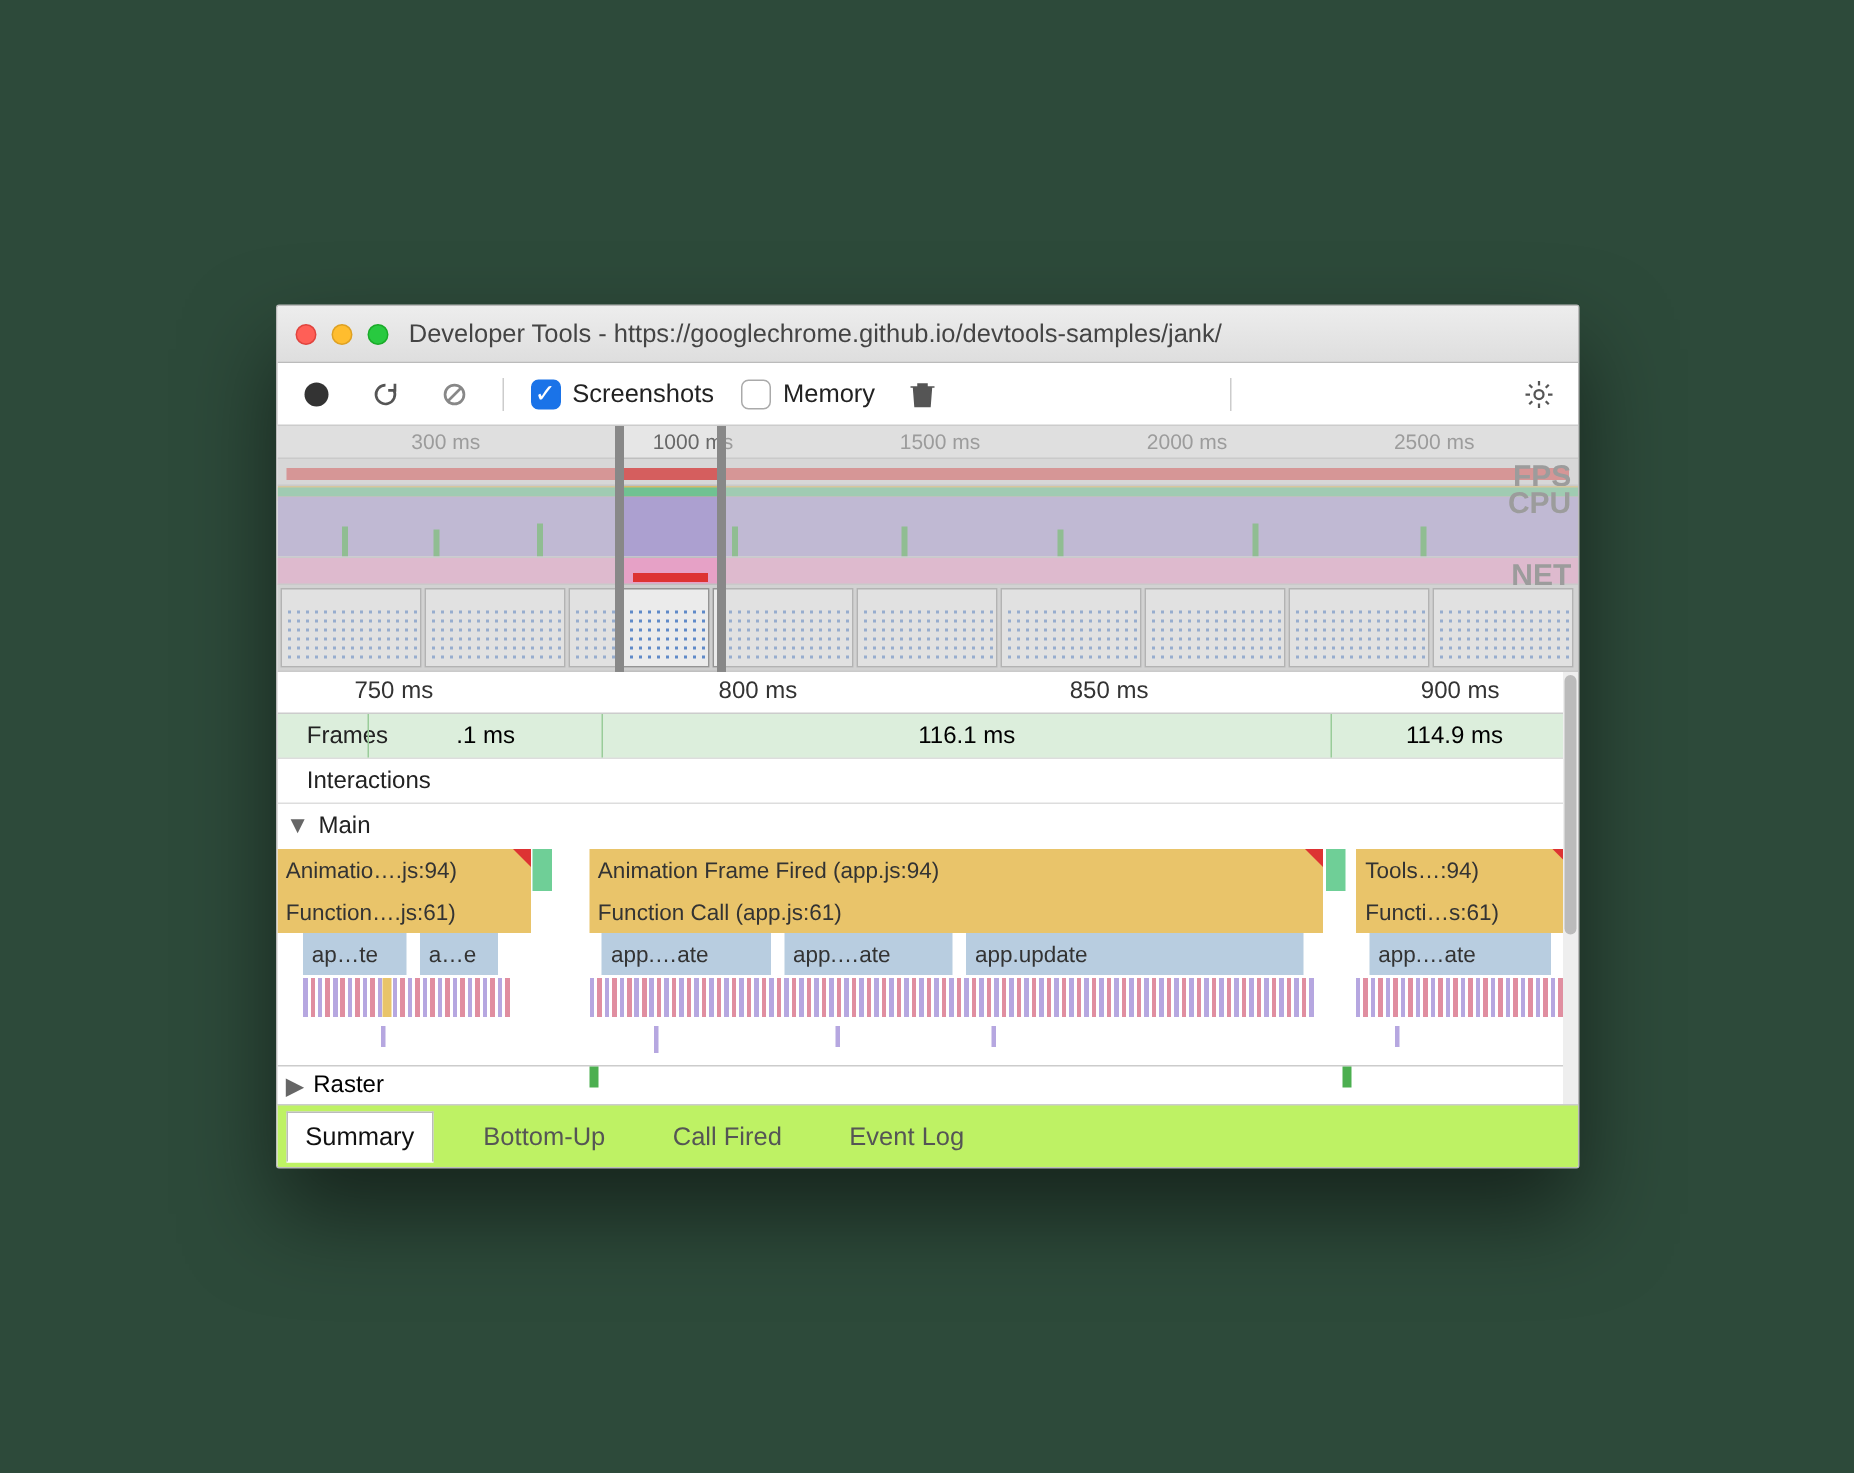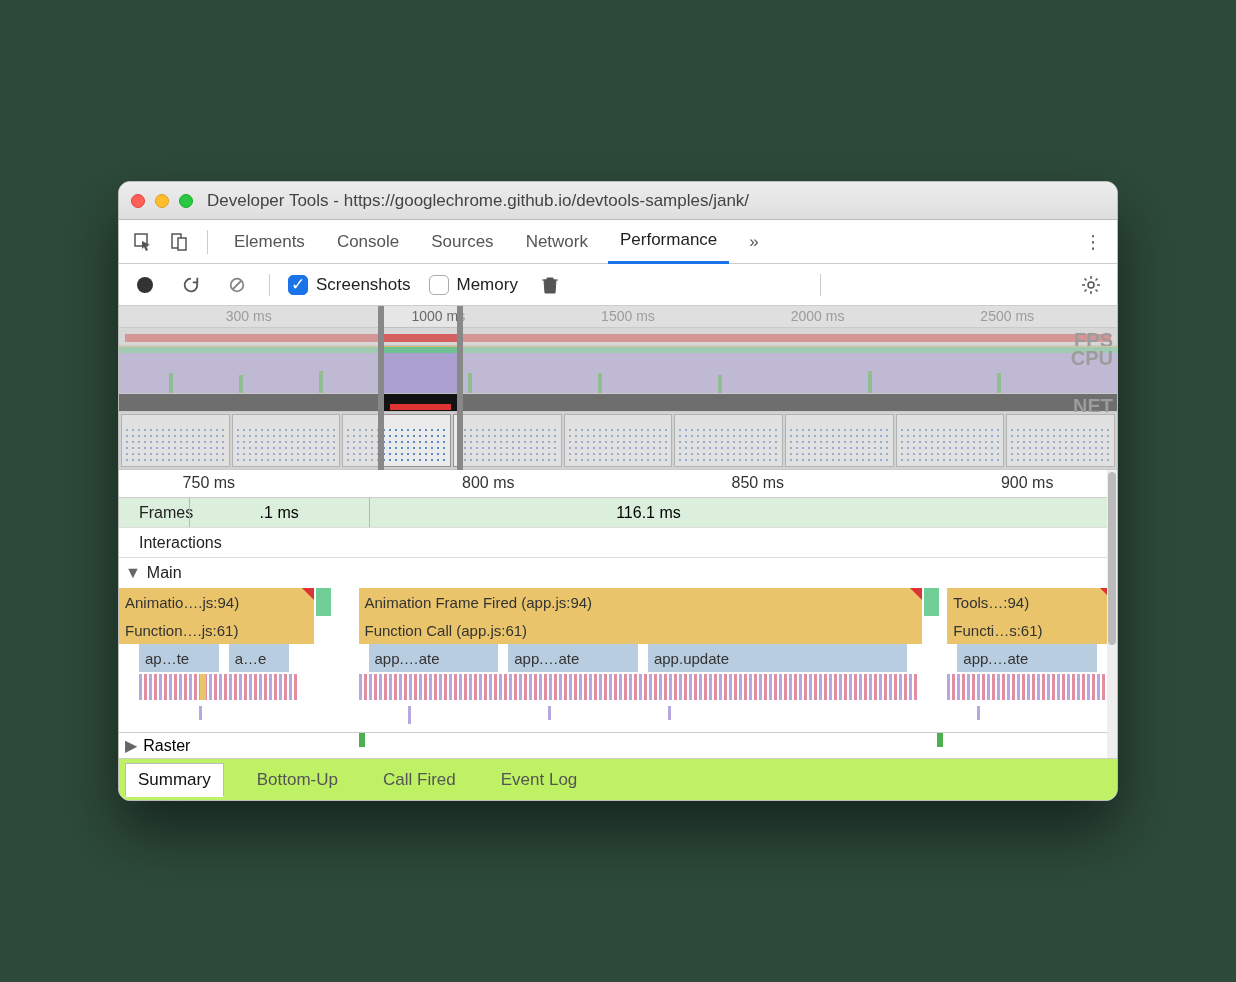--- a/index.html
+++ b/index.html
@@ -1,17 +1,17 @@
 <!DOCTYPE html>
 <html><head>
 <meta charset="utf-8">
 <style>
   * { box-sizing: border-box; margin: 0; padding: 0; font-family: -apple-system, "Helvetica Neue", Arial, sans-serif; }
   body { background: #2d4a3a; width: 1236px; height: 982px; display:flex; align-items:center; justify-content:center; }
-  .window { width: 1000px; background: #fff; border-radius: 12px; box-shadow: 0 30px 60px rgba(0,0,0,0.5); overflow: hidden; border:1px solid #bbb;}
+  .window { width: 869px; background: #fff; border-radius: 2px; box-shadow: 0 30px 60px rgba(0,0,0,0.5); overflow: hidden; border:1px solid #bbb;}
   .titlebar { height: 38px; background: linear-gradient(#ededed,#dedede); display:flex; align-items:center; padding:0 12px; border-bottom:1px solid #bbb;}
   .traffic { display:flex; gap:10px; margin-right:14px;}
   .dot { width:14px; height:14px; border-radius:50%; }
   .dot.r{background:#ff5f57;border:1px solid #e0443e;}
   .dot.y{background:#ffbd2e;border:1px solid #dea123;}
   .dot.g{background:#28c940;border:1px solid #1aab29;}
   .title { font-size:17px; color:#444; white-space:nowrap;}
   .tabbar { height:44px; display:flex; align-items:center; border-bottom:1px solid #ccc; padding:0 10px; gap:8px;}
   .tabbar .sep { width:1px; height:24px; background:#ccc; margin:0 6px;}
   .iconbtn { width:28px; height:28px; display:flex; align-items:center; justify-content:center; color:#555; font-size:18px; cursor:pointer;}
@@ -29,21 +29,21 @@
   .ruler { height:22px; background:#fafafa; position:relative; font-size:14px; color:#666;}
   .ruler span { position:absolute; top:2px; transform:translateX(-50%);}
   .fps { height:18px; background:#e8e8e8;}
   .fps .bar { position:absolute; height:8px; top:6px; left:6px; right:6px; background:#e65a5a;}
   .cpu { height:48px; background:#efefef; position:relative; overflow:hidden;}
   .cpu .layer { position:absolute; left:0; right:0;}
   .cpu .l1 { bottom:0; height:40px; background:#b6a7e0;}
   .cpu .l2 { bottom:40px; height:6px; background:#6fcf97;}
   .cpu .l3 { top:0; height:10px; background:#e9c46a;}
   .cpu .spike { position:absolute; bottom:0; width:4px; background:#4caf50;}
-  .net { height:18px; background:#000000;}
+  .net { height:18px; background:#f9a8d4;}
   .thumbs { height:58px; background:#ddd; display:flex; gap:2px; padding:2px;}
   .thumb { flex:1; background:#fff; border:1px solid #999; position:relative; overflow:hidden;}
   .thumb::before{content:"";position:absolute;inset:12px 2px 2px 2px;background:
     radial-gradient(circle,#5b8dd6 1px,transparent 1.2px) 0 0/6px 6px;}
   .ovlbl { position:absolute; right:4px; top:1px; font-size:20px; color:#666; font-weight:bold;}
   .handle { position:absolute; top:0; bottom:0; background:rgba(120,120,120,0.15); border-left:6px solid #888; border-right:6px solid #888;}
   .mask { position:absolute; top:0; bottom:0; background:rgba(200,200,200,0.55);}
   
   .detail { position:relative; }
   .detail .scrollbar{position:absolute; right:0; top:0; bottom:0; width:10px; background:#eee;}
@@ -79,42 +79,20 @@
 
   <div class="titlebar">
     <div class="traffic">
       <div class="dot r"></div>
       <div class="dot y"></div>
       <div class="dot g"></div>
     </div>
     <div class="title">Developer Tools - https://googlechrome.github.io/devtools-samples/jank/</div>
   </div>
 
-  <div class="tabbar">
-    <div class="iconbtn">
-      <svg width="20" height="20" viewBox="0 0 20 20">
-          <rect x="2" y="2" width="12" height="12" fill="none" stroke="#555" stroke-width="1.5"></rect>
-          <path d="M9 9 L17 13 L13 14 L15 18 L13 19 L11 15 L9 17 Z" fill="#555"></path>
-        </svg>
-    </div>
-    <div class="iconbtn">
-      <svg width="20" height="20" viewBox="0 0 20 20">
-          <rect x="3" y="2" width="9" height="14" fill="none" stroke="#555" stroke-width="1.5"></rect>
-          <rect x="9" y="6" width="8" height="12" fill="#fff" stroke="#555" stroke-width="1.5"></rect>
-        </svg>
-    </div>
-    <div class="sep"></div>
-    <div class="tab">Elements</div>
-    <div class="tab">Console</div>
-    <div class="tab">Sources</div>
-    <div class="tab">Network</div>
-    <div class="tab active">Performance</div>
-    <div class="tab">»</div>
-    <div class="iconbtn" style="margin-left:auto">⋮</div>
-  </div>
 
   <div class="toolbar">
     <div class="iconbtn">
         <div class="rec"></div>
       </div>
     <div class="iconbtn">
       <svg width="18" height="18" viewBox="0 0 20 20">
           <path d="M10 3a7 7 0 1 0 6.3 4" fill="none" stroke="#555" stroke-width="2"></path>
           <path d="M17 2v5h-5" fill="none" stroke="#555" stroke-width="2"></path>
         </svg>
@@ -199,20 +177,21 @@
     <div class="druler">
       <span style="left:9%">750 ms</span>
       <span style="left:37%">800 ms</span>
       <span style="left:64%">850 ms</span>
       <span style="left:91%">900 ms</span>
     </div>
     <div class="row frames">
       <span class="lbl">Frames</span>
       <div class="seg" style="left:7%;width:18%">.1 ms</div>
       <div class="seg" style="left:25%;width:56%">116.1 ms</div>
+      <div class="seg" style="left:81%;width:19%">114.9 ms</div>
     </div>
     <div class="row">
       <span class="lbl">Interactions</span>
     </div>
     <div class="row mainhdr" style="border-bottom:none">
       <span class="tri">▼</span>
       <span class="lbl" style="padding-left:0">Main</span>
     </div>
 
     <div class="flame">

